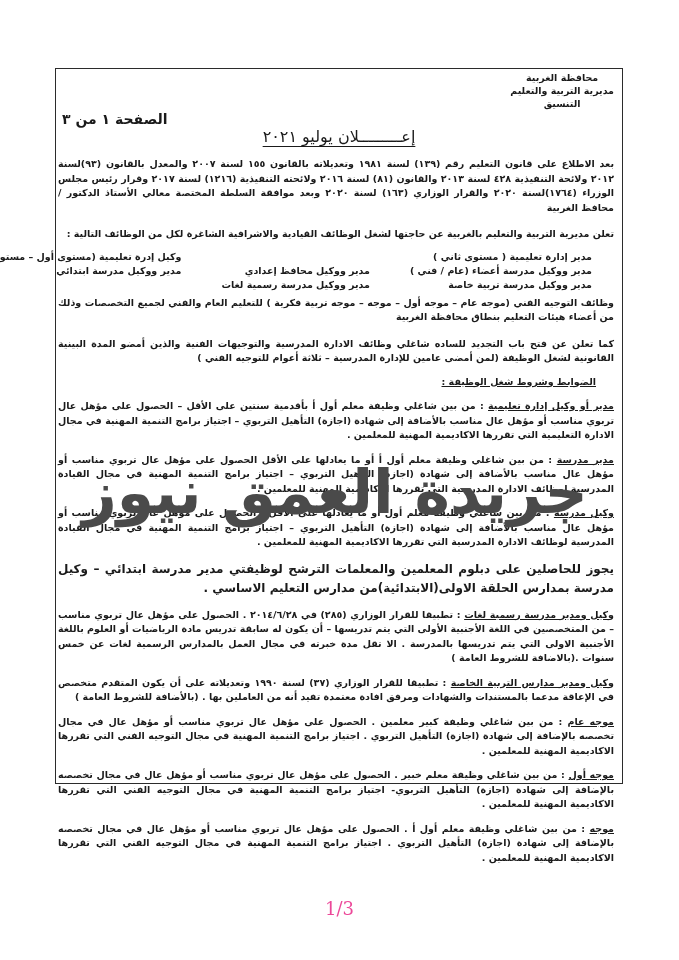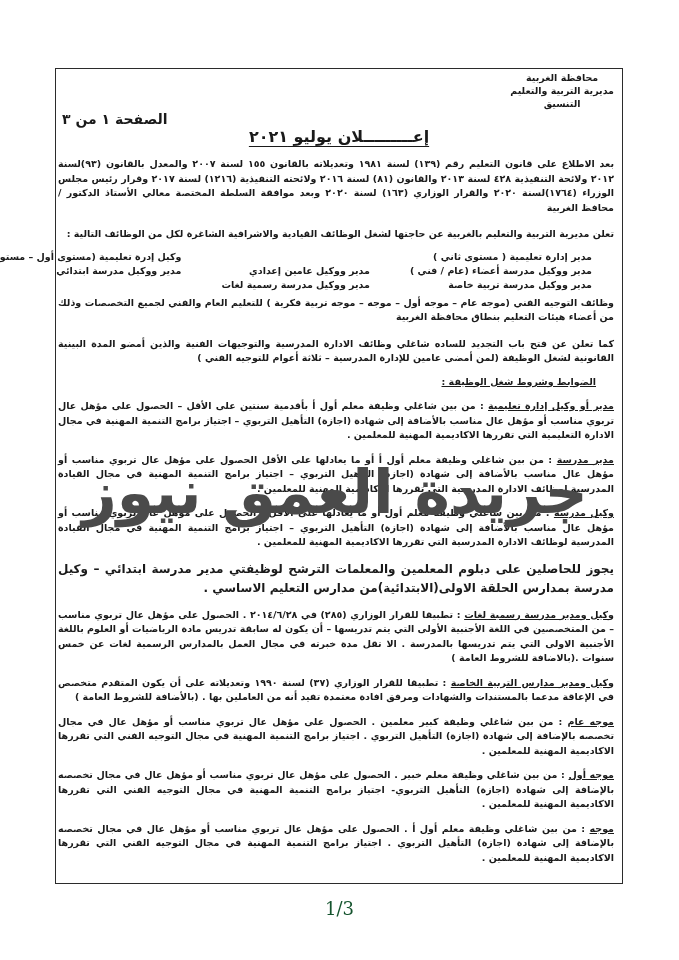--- a/index.html
+++ b/index.html
@@ -13,21 +13,21 @@
       position: relative;
       overflow: hidden;
       font-family: "DejaVu Sans", "Liberation Sans", sans-serif;
       color: #1a1a1a;
     }
     .page-frame {
       position: absolute;
       left: 55px;
       top: 68px;
       width: 568px;
-      height: 816px;
+      height: 716px;
       border: 1.5px solid #2b2b2b;
       box-sizing: border-box;
     }
     .header-right {
       position: absolute;
       right: 8px;
       top: 2px;
       text-align: center;
       font-size: 9.5px;
       font-weight: bold;
@@ -40,21 +40,21 @@
       font-size: 14px;
       font-weight: bold;
     }
     .title {
       position: absolute;
       left: 0;
       right: 0;
       top: 58px;
       text-align: center;
       font-size: 16px;
-      font-weight: bold;
+      font-weight: normal;
     }
     .title span {
       text-decoration: underline;
       text-underline-offset: 4px;
     }
     .content {
       position: absolute;
       top: 88px;
       right: 8px;
       left: 2px;
@@ -90,21 +90,21 @@
       margin: 4px 0 10px 0;
     }
     .footer-page {
       position: absolute;
       top: 898px;
       left: 0;
       right: 0;
       text-align: center;
       font-family: "DejaVu Serif", serif;
       font-size: 18px;
-      color: #14532d;
+      color: #ec4899;
       direction: ltr;
     }
     .watermark {
       position: absolute;
       left: 25px;
       top: 462px;
       width: 620px;
       font-size: 60px;
       font-weight: bold;
       color: #4a4a4a;
@@ -136,21 +136,21 @@
 
     <p class="para intro">بعد الاطلاع على قانون التعليم رقم (١٣٩) لسنة ١٩٨١ وتعديلاته بالقانون ١٥٥ لسنة ٢٠٠٧ والمعدل بالقانون (٩٣)لسنة ٢٠١٢ ولائحة التنفيذية ٤٢٨ لسنة ٢٠١٣ والقانون (٨١) لسنة ٢٠١٦ ولائحته التنفيذية (١٢١٦) لسنة ٢٠١٧ وقرار رئيس مجلس الوزراء (١٧٦٤)لسنة ٢٠٢٠ والقرار الوزاري (١٦٣) لسنة ٢٠٢٠ وبعد موافقة السلطة المختصة معالي الأستاذ الدكتور / محافظ الغربية</p>
 
     <p class="para" style="margin-bottom:4px;">تعلن مديرية التربية والتعليم بالغربية عن حاجتها لشغل الوظائف القيادية والاشرافية الشاغرة لكل من الوظائف التالية :</p>
 
     <div class="jobs-grid">
       <div>مدير إدارة تعليمية ( مستوى ثاني )</div>
       <div></div>
       <div>وكيل إدرة تعليمية (مستوى أول – مستوى ثاني )</div>
       <div>مدير ووكيل مدرسة أعضاء (عام / فني )</div>
-      <div>مدير ووكيل عامين إعدادي</div>
+      <div>مدير ووكيل محافظ إعدادي</div>
       <div>مدير ووكيل مدرسة ابتدائي</div>
       <div>مدير ووكيل مدرسة تربية خاصة</div>
       <div>مدير ووكيل مدرسة رسمية لغات</div>
     </div>
 
     <p class="para indent" style="margin-top:4px;margin-bottom:12px;">وظائف التوجيه الفني (موجه عام – موجه أول – موجه – موجه تربية فكرية ) للتعليم العام والفني لجميع التخصصات وذلك من أعضاء هيئات التعليم بنطاق محافظة الغربية</p>
 
     <p class="para">كما تعلن عن فتح باب التجديد للساده شاغلي وظائف الادارة المدرسية والتوجيهات الفنية والذين أمضو المدة البينية القانونية لشغل الوظيفة (لمن أمضى عامين للإدارة المدرسية – ثلاثة أعوام للتوجيه الفني )</p>
 
     <div class="section-head">الضوابط وشروط شغل الوظيفة :</div>

